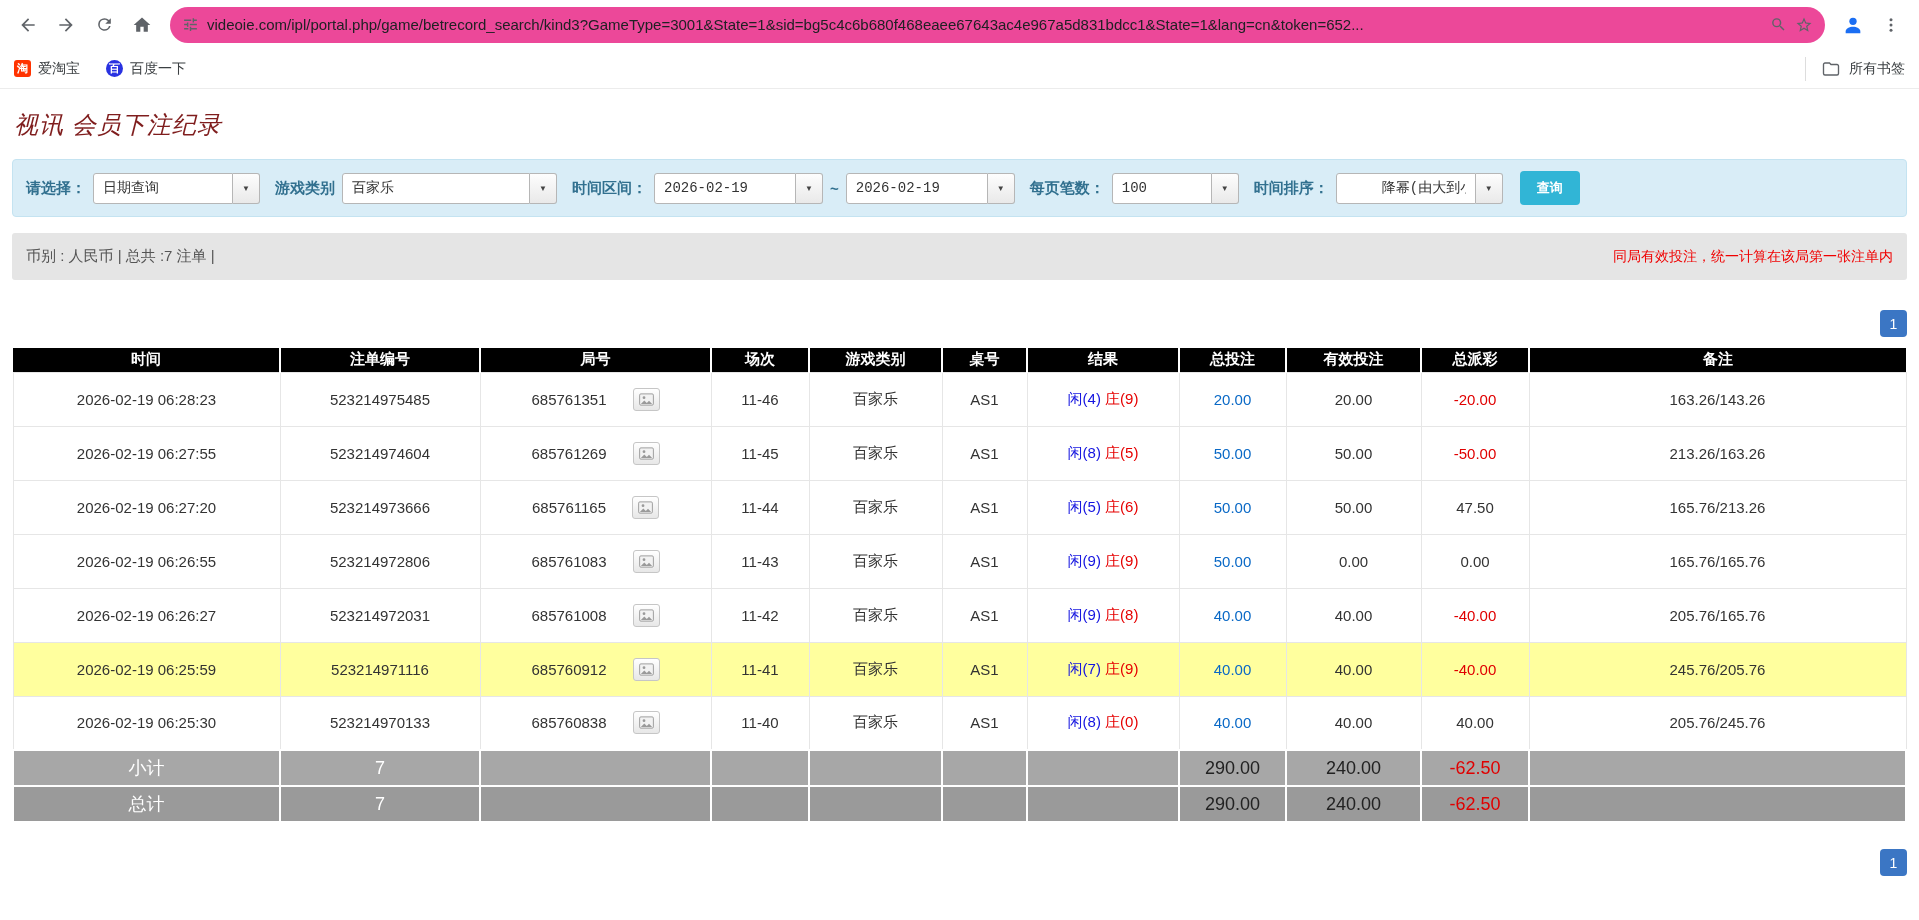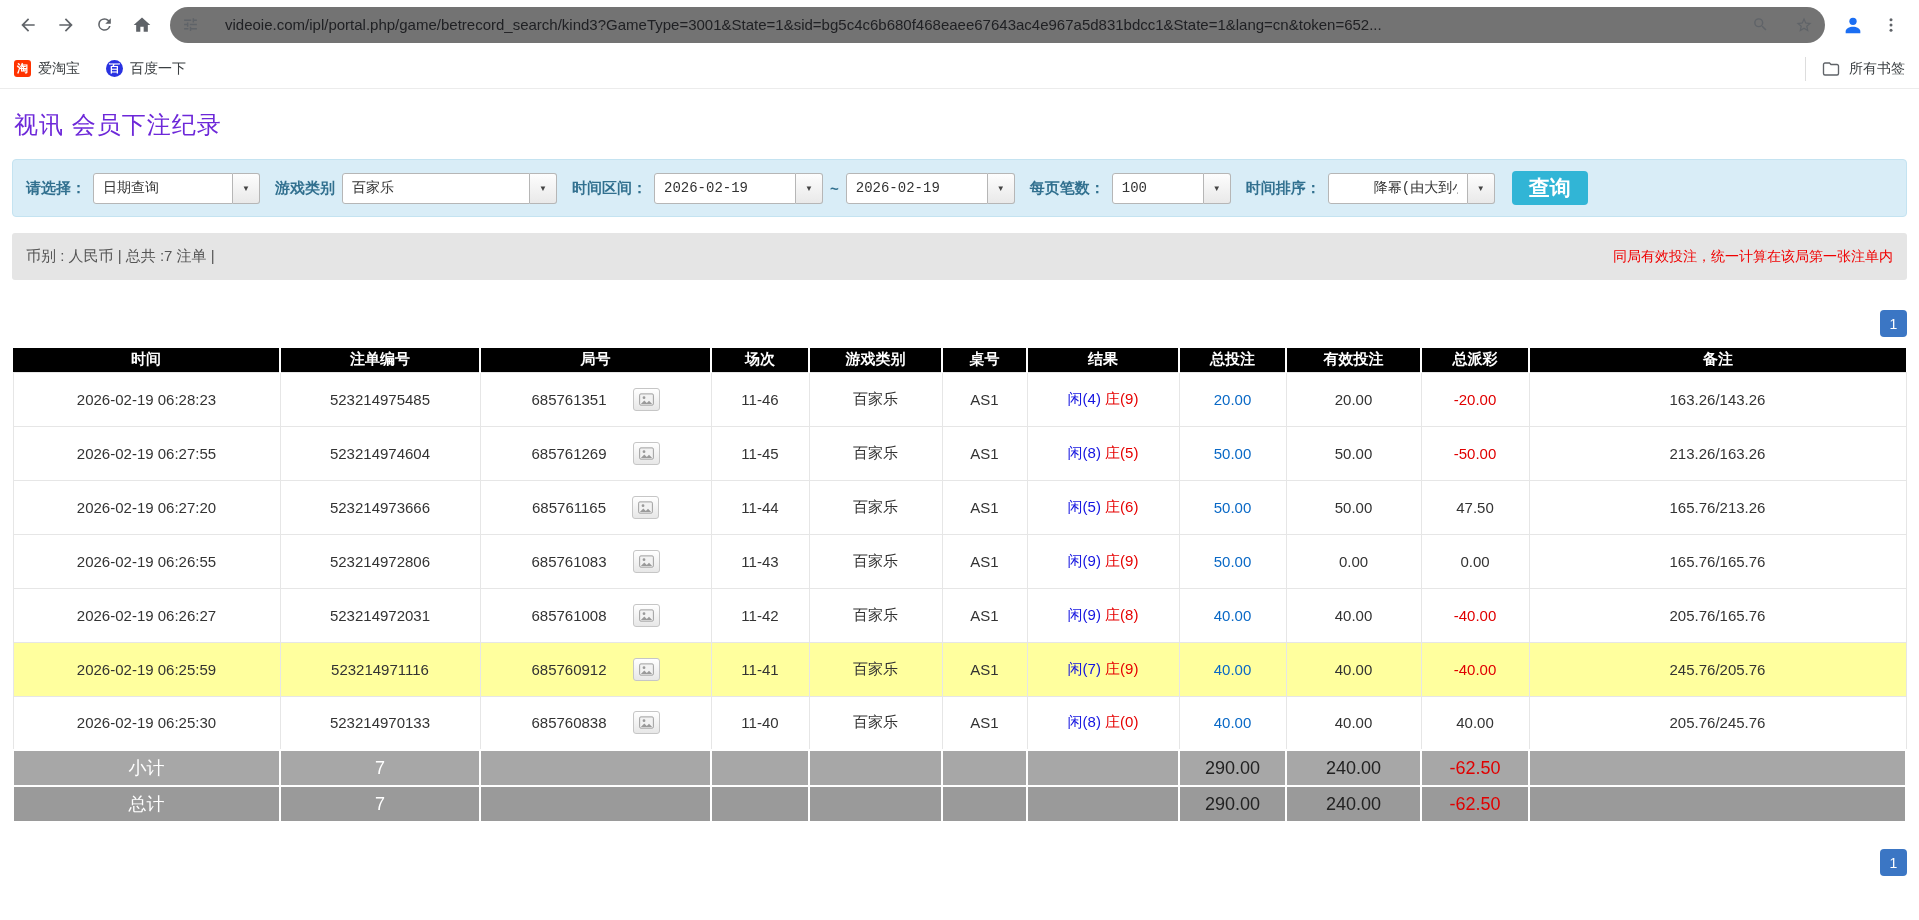--- a/index.html
+++ b/index.html
@@ -2,43 +2,43 @@
 <html><head>
 <meta charset="utf-8">
 <style>
   * { box-sizing: border-box; margin: 0; padding: 0; }
   html,body { width: 1919px; height: 920px; overflow: hidden; }
   body { font-family: "Liberation Sans", sans-serif; background: #fff; }
 
   
   .toolbar { height: 49px; display: flex; align-items: center; padding: 0 10px; gap: 2px; background: #fff; }
   .nav-btn { width: 36px; height: 36px; border-radius: 50%; display: flex; align-items: center; justify-content: center; cursor: pointer; flex: 0 0 auto; }
-  .omnibox { flex: 1; height: 36px; background: #737373; border-radius: 18px; display: flex; align-items: center; padding: 0 12px; gap: 26px; margin: 0 8px; min-width: 0; }
+  .omnibox { flex: 1; height: 36px; background: #ec4899; border-radius: 18px; display: flex; align-items: center; padding: 0 12px; gap: 8px; margin: 0 8px; min-width: 0; }
   .url { flex: 1; font-size: 15px; color: #202124; white-space: nowrap; overflow: hidden; text-overflow: ellipsis; }
   .ob-icon { flex: 0 0 auto; display: flex; align-items: center; }
 
   .bookmarks { height: 40px; display: flex; align-items: center; padding: 0 14px; gap: 26px; background: #fff; border-bottom: 1px solid #ececec; font-size: 14px; color: #3c4043; }
   .bm { display: flex; align-items: center; gap: 7px; cursor: pointer; }
   .fav { width: 17px; height: 17px; border-radius: 3px; display: flex; align-items: center; justify-content: center; font-size: 11px; color: #fff; font-weight: bold; }
   .fav.tao { background: #ff3300; }
   .fav.baidu { background: #2932e1; border-radius: 50%; }
   .bm-right { margin-left: auto; display: flex; align-items: center; gap: 9px; border-left: 1px solid #ddd; padding-left: 16px; height: 24px; }
 
   
   .page { padding: 12px 12px 0; background: #fff; }
-  h1.title { font-size: 24px; font-weight: 500; color: #6d28d9; margin: 8px 0 18px 2px; letter-spacing: 1px; }
+  h1.title { font-size: 24px; font-weight: 500; color: #7f1d1d; margin: 8px 0 18px 2px; letter-spacing: 1px; font-style: italic; }
 
   .filter-bar { background: #d9edf7; border: 1px solid #c4e3f1; border-radius: 4px; padding: 11px 13px; display: flex; align-items: center; gap: 7px; }
   .flabel { font-size: 15px; font-weight: bold; color: #31708f; white-space: nowrap; margin-left: 8px; }
   .flabel.first { margin-left: 0; }
   .combo { display: inline-flex; align-items: stretch; }
   .combo input { height: 31px; border: 1px solid #b6b6b6; border-radius: 3px 0 0 3px; padding: 0 9px; font-size: 14px; color: #333; background: #fff; font-family: Liberation Mono, monospace; outline: none; }
   .combo-btn { width: 27px; height: 31px; border: 1px solid #b6b6b6; border-left: none; border-radius: 0 3px 3px 0; background: linear-gradient(#fdfdfd, #e9e9e9); display: flex; align-items: center; justify-content: center; cursor: pointer; font-size: 8px; color: #444; }
   .tilde { font-size: 15px; color: #31708f; font-weight: bold; }
-  .btn-query { margin-left: 10px; height: 34px; padding: 0 17px; background: #31b5d6; color: #fff; border: none; border-radius: 4px; font-size: 21px; font-weight: bold; cursor: pointer; font-family: "Liberation Sans", sans-serif; }
+  .btn-query { margin-left: 10px; height: 34px; padding: 0 17px; background: #31b5d6; color: #fff; border: none; border-radius: 4px; font-size: 13px; font-weight: bold; cursor: pointer; font-family: "Liberation Sans", sans-serif; }
 
   .summary-bar { margin-top: 16px; background: #e5e5e5; border-radius: 3px; padding: 14px 14px; display: flex; justify-content: space-between; align-items: center; }
   .summary-left { font-size: 15px; color: #555; }
   .summary-right { font-size: 14px; color: #f00000; }
 
   .pager-row { display: flex; justify-content: flex-end; margin: 30px 0 11px; }
   .pager-row.bottom { margin: 26px 0 10px; }
   .page-btn { min-width: 27px; height: 27px; padding: 0 6px; background: #3b76c4; color: #fff; font-size: 14px; display: flex; align-items: center; justify-content: center; border-radius: 4px; cursor: pointer; }
 
   
@@ -155,21 +155,21 @@
       <span class="combo-btn">▼</span>
     </span>
     <span class="tilde">~</span>
     <span class="combo">
       <input style="width: 142px;" value="2026-02-19">
       <span class="combo-btn">▼</span>
     </span>
 
     <span class="flabel">每页笔数：</span>
     <span class="combo">
-      <input style="width: 92px;" value="100">
+      <input style="width: 100px;" value="100">
       <span class="combo-btn">▼</span>
     </span>
 
     <span class="flabel">时间排序：</span>
     <span class="combo">
       <input style="width: 140px; padding-left: 45px;" value="降幂(由大到小)">
       <span class="combo-btn">▼</span>
     </span>
 
     <button class="btn-query">查询</button>

